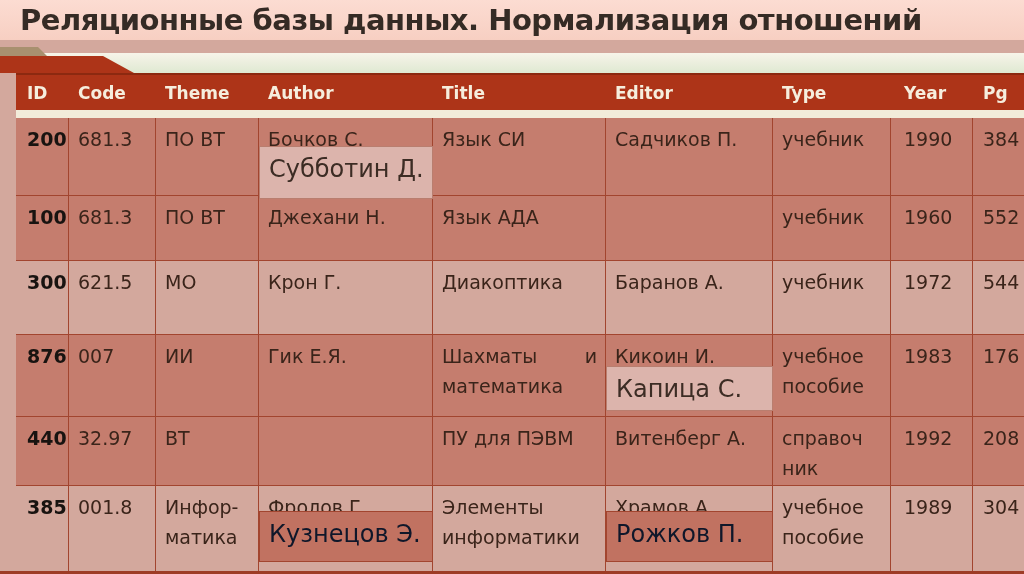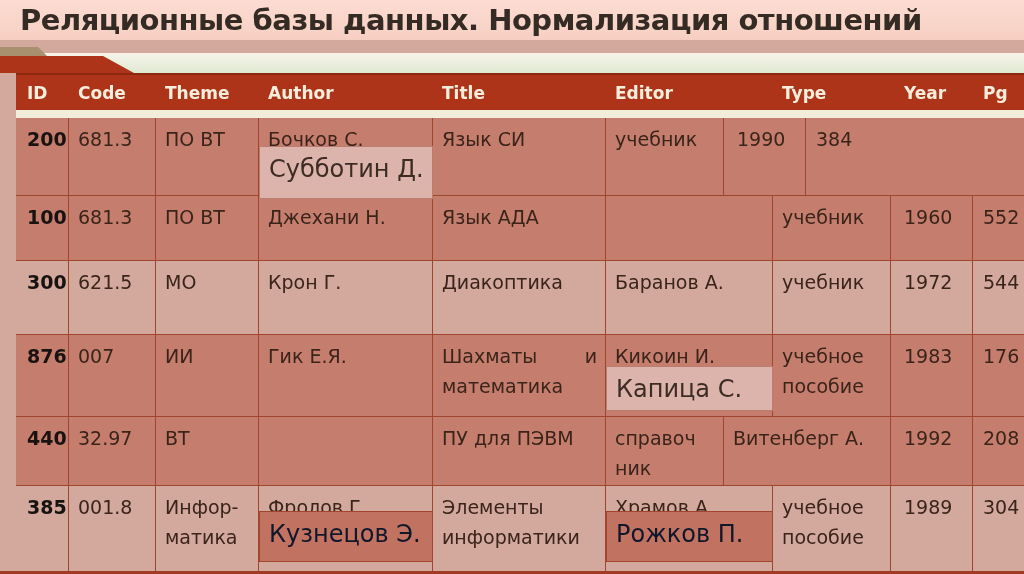--- a/index.html
+++ b/index.html
@@ -117,20 +117,21 @@
 
     <div class="row r0">
       <div class="cell c-id">200</div>
       <div class="cell c-code">681.3</div>
       <div class="cell c-theme">ПО ВТ</div>
       <div class="cell c-author">
         <span>Бочков С.</span>
         <div class="overlay lightbox ov-r0a">Субботин Д.</div>
       </div>
       <div class="cell c-title">Язык СИ</div>
+      <div class="cell c-editor">Садчиков П.</div>
       <div class="cell c-type">учебник</div>
       <div class="cell c-year">1990</div>
       <div class="cell c-pg">384</div>
     </div>
 
     <div class="row r1">
       <div class="cell c-id">100</div>
       <div class="cell c-code">681.3</div>
       <div class="cell c-theme">ПО ВТ</div>
       <div class="cell c-author">Джехани Н.</div>
@@ -167,22 +168,22 @@
       <div class="cell c-year">1983</div>
       <div class="cell c-pg">176</div>
     </div>
 
     <div class="row r4">
       <div class="cell c-id">440</div>
       <div class="cell c-code">32.97</div>
       <div class="cell c-theme">ВТ</div>
       <div class="cell c-author"></div>
       <div class="cell c-title">ПУ для ПЭВМ</div>
+      <div class="cell c-editor">Витенберг А.</div>
       <div class="cell c-type">справочник</div>
-      <div class="cell c-editor">Витенберг А.</div>
       <div class="cell c-year">1992</div>
       <div class="cell c-pg">208</div>
     </div>
 
     <div class="row r5 light">
       <div class="cell c-id">385</div>
       <div class="cell c-code">001.8</div>
       <div class="cell c-theme">Инфор-матика</div>
       <div class="cell c-author">
         <span>Фролов Г.</span>

